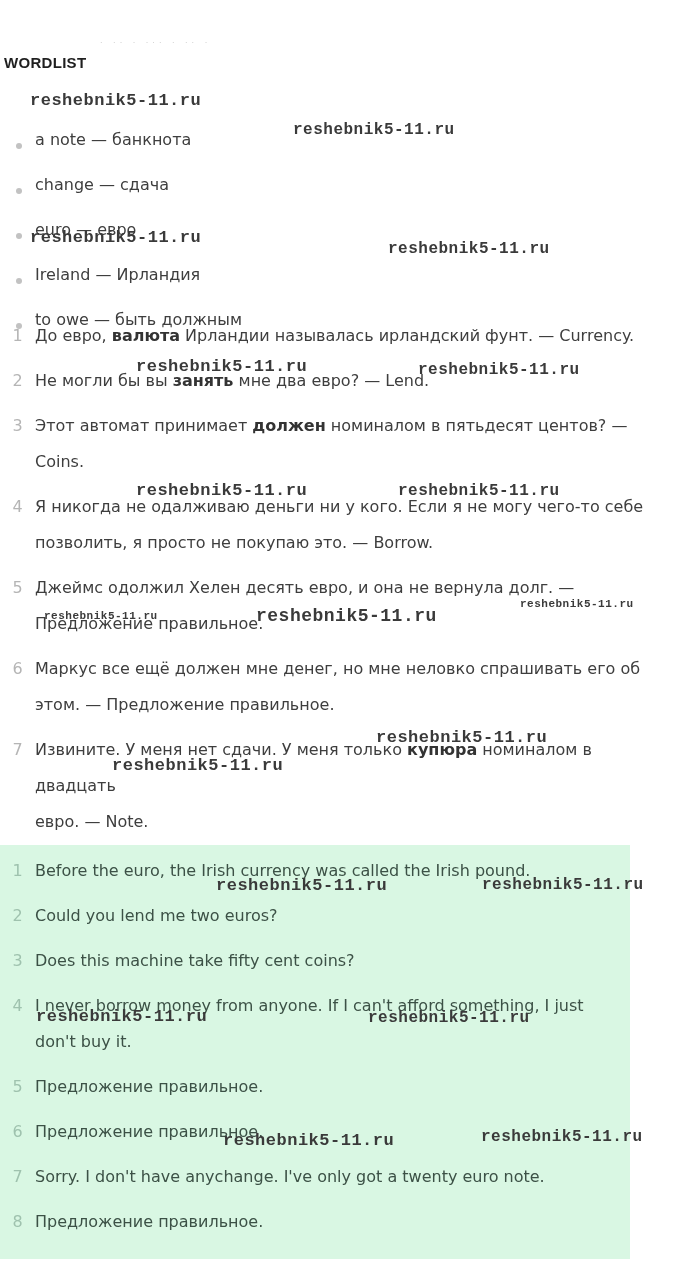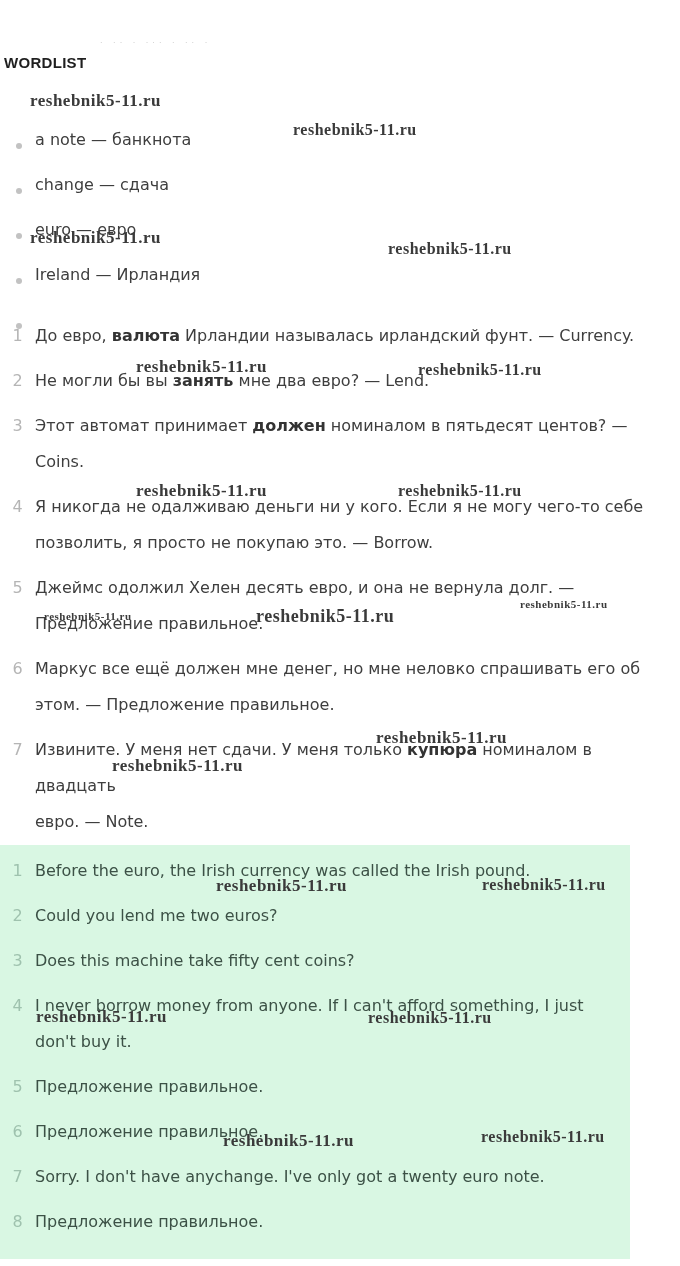--- a/index.html
+++ b/index.html
@@ -88,21 +88,21 @@
     left:0; top:845px;
     width:630px;
     padding:8px 0 10px 0;
     background:#d9f7e3;
   }
   .answers-panel .task-num { color:#9fc2ae; }
   .answers-panel .task-text { color:#3c5146; flex:0 0 588px; max-width:588px; }
   .answers { list-style:none; }
   .watermark {
     position:absolute;
-    font-family:Liberation Serif, serif;
+    font-family:Liberation Mono, monospace;
     font-weight:bold;
     color:#3a3a3a;
     letter-spacing:0.5px;
     white-space:nowrap;
   }
 </style>
 </head>
 <body>
 
 <div class="page">
@@ -123,20 +123,21 @@
     <li>
         <span class="bullet-dot"></span>
         <span>euro — евро</span>
       </li>
     <li>
         <span class="bullet-dot"></span>
         <span>Ireland — Ирландия</span>
       </li>
     <li>
         <span class="bullet-dot"></span>
+        <span>to owe — быть должным</span>
       </li>
   </ul>
 
   <ol class="tasks">
     <li class="task-row">
         <span class="task-num">1</span>
         <span class="task-text"><span>До евро, </span><b>валюта</b><span> Ирландии называлась ирландский фунт. — Currency.</span></span>
       </li>
     <li class="task-row">
         <span class="task-num">2</span>

